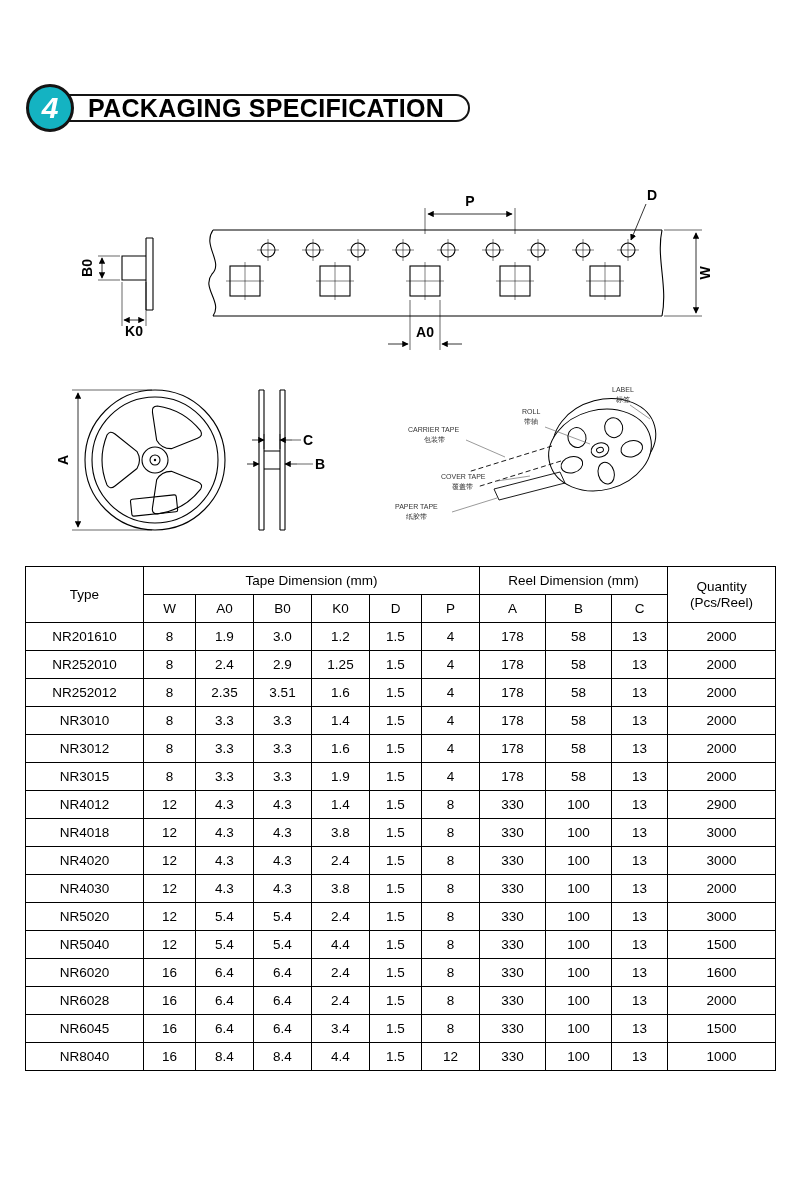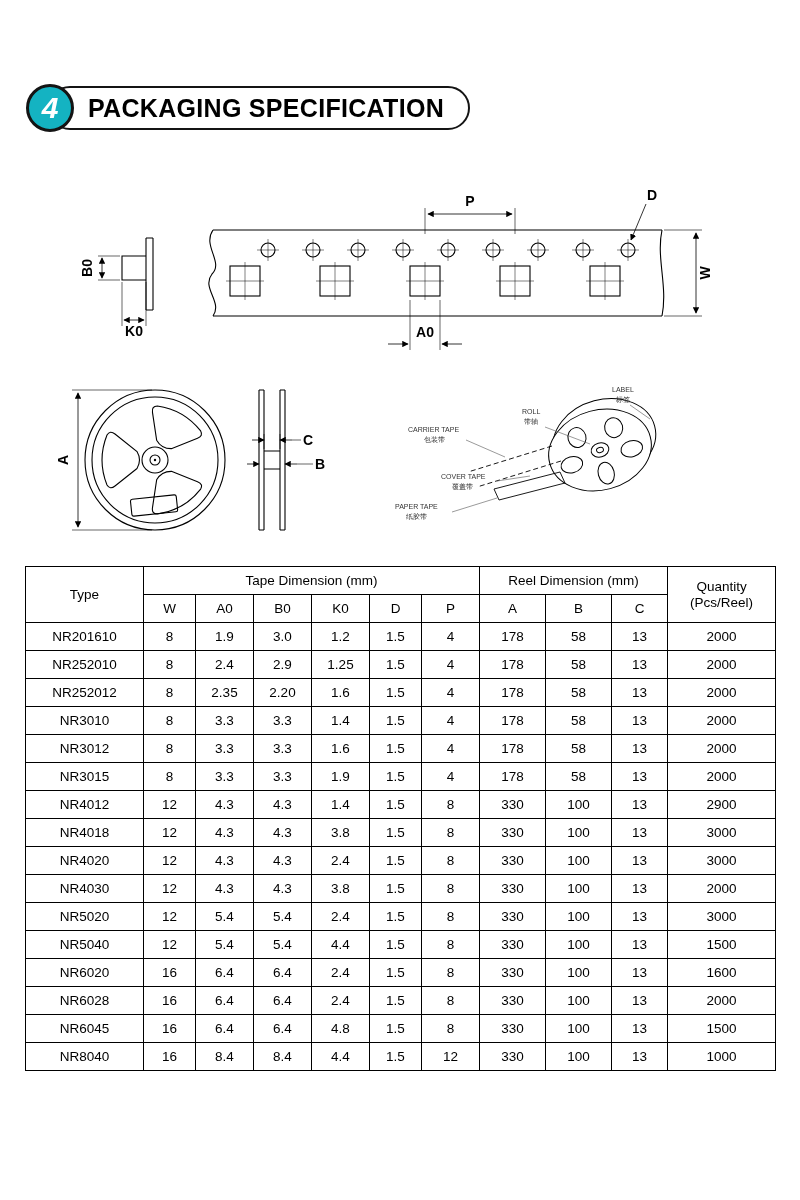--- a/index.html
+++ b/index.html
@@ -11,21 +11,21 @@
   }
   .header { position:absolute; top:84px; left:26px; display:flex; align-items:center; }
   .badge {
     width:48px; height:48px; border-radius:50%;
     background:var(--accent); border:3px solid #141414;
     color:#fff; font-size:30px; font-weight:bold; font-style:italic;
     display:flex; align-items:center; justify-content:center;
     position:relative; z-index:2; flex:0 0 auto;
   }
   .title-box {
-    margin-left:-26px; height:44px; display:flex; align-items:center;
+    margin-left:-26px; height:28px; display:flex; align-items:center;
     padding:0 24px 0 38px; border:2px solid #141414; border-radius:24px;
     font-size:25px; font-weight:bold; letter-spacing:0.3px; background:#fff; z-index:1;
     white-space:nowrap;
   }
   .diagrams { position:absolute; top:168px; left:0; }
   .spec-table-wrap { position:absolute; top:566px; left:25px; width:750px; }
   table { border-collapse:collapse; width:750px; table-layout:fixed; }
   th, td {
     border:1px solid #000; text-align:center; vertical-align:middle;
     font-size:13.5px; padding:5px 2px; height:28px; line-height:1.15;
@@ -276,21 +276,21 @@
           <td>4</td>
           <td>178</td>
           <td>58</td>
           <td>13</td>
           <td>2000</td>
         </tr>
         <tr>
           <td>NR252012</td>
           <td>8</td>
           <td>2.35</td>
-          <td>2.20</td>
+          <td>3.51</td>
           <td>1.6</td>
           <td>1.5</td>
           <td>4</td>
           <td>178</td>
           <td>58</td>
           <td>13</td>
           <td>2000</td>
         </tr>
         <tr>
           <td>NR3010</td>
@@ -433,21 +433,21 @@
           <td>330</td>
           <td>100</td>
           <td>13</td>
           <td>2000</td>
         </tr>
         <tr>
           <td>NR6045</td>
           <td>16</td>
           <td>6.4</td>
           <td>6.4</td>
-          <td>4.8</td>
+          <td>3.4</td>
           <td>1.5</td>
           <td>8</td>
           <td>330</td>
           <td>100</td>
           <td>13</td>
           <td>1500</td>
         </tr>
         <tr>
           <td>NR8040</td>
           <td>16</td>

